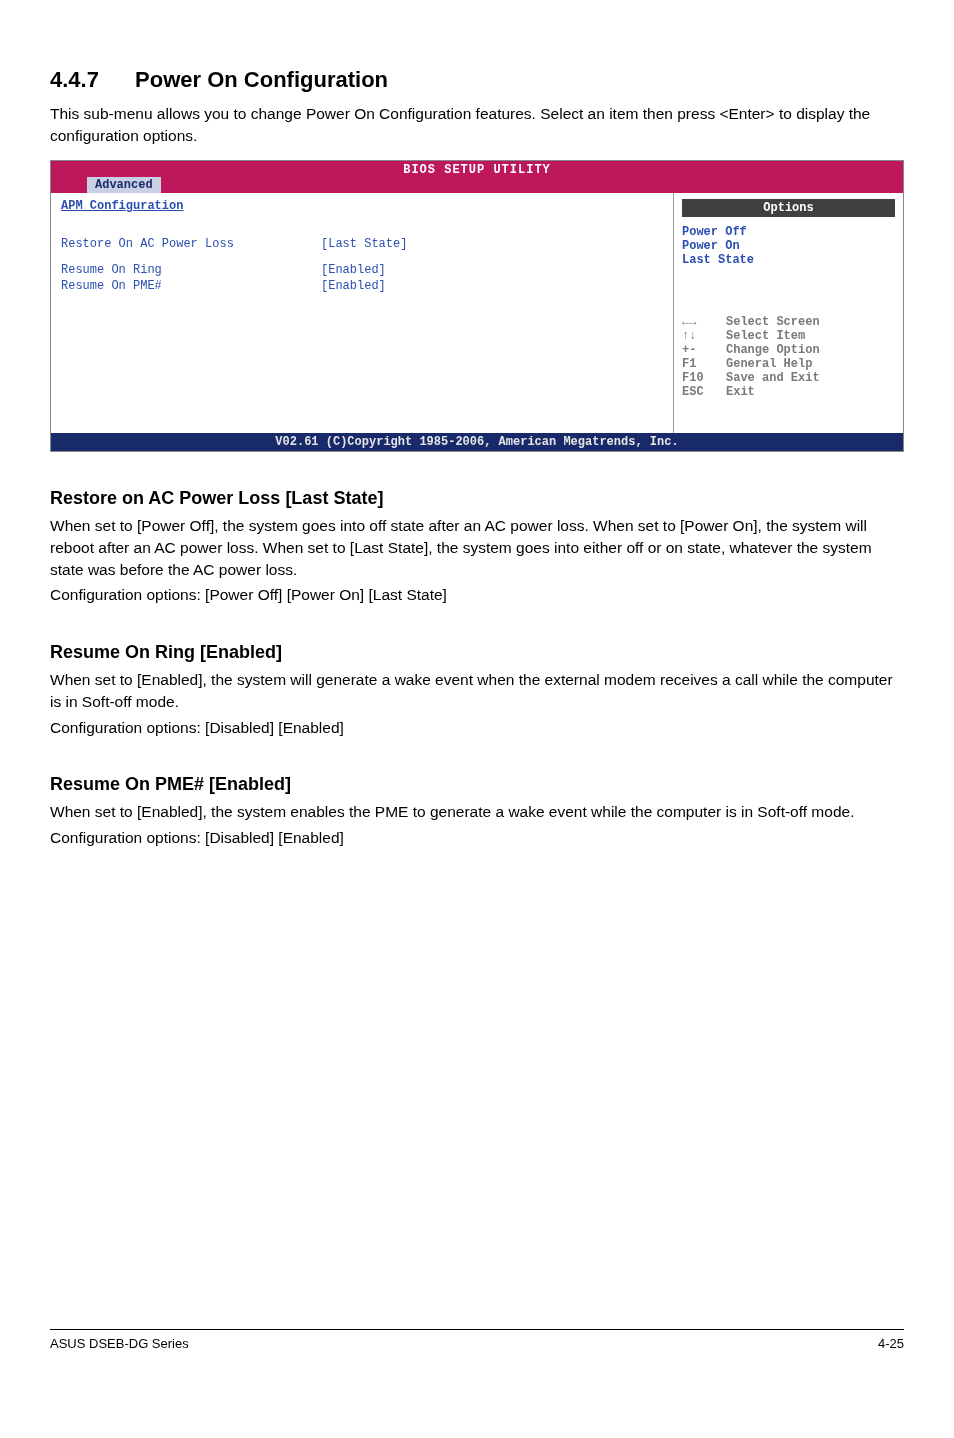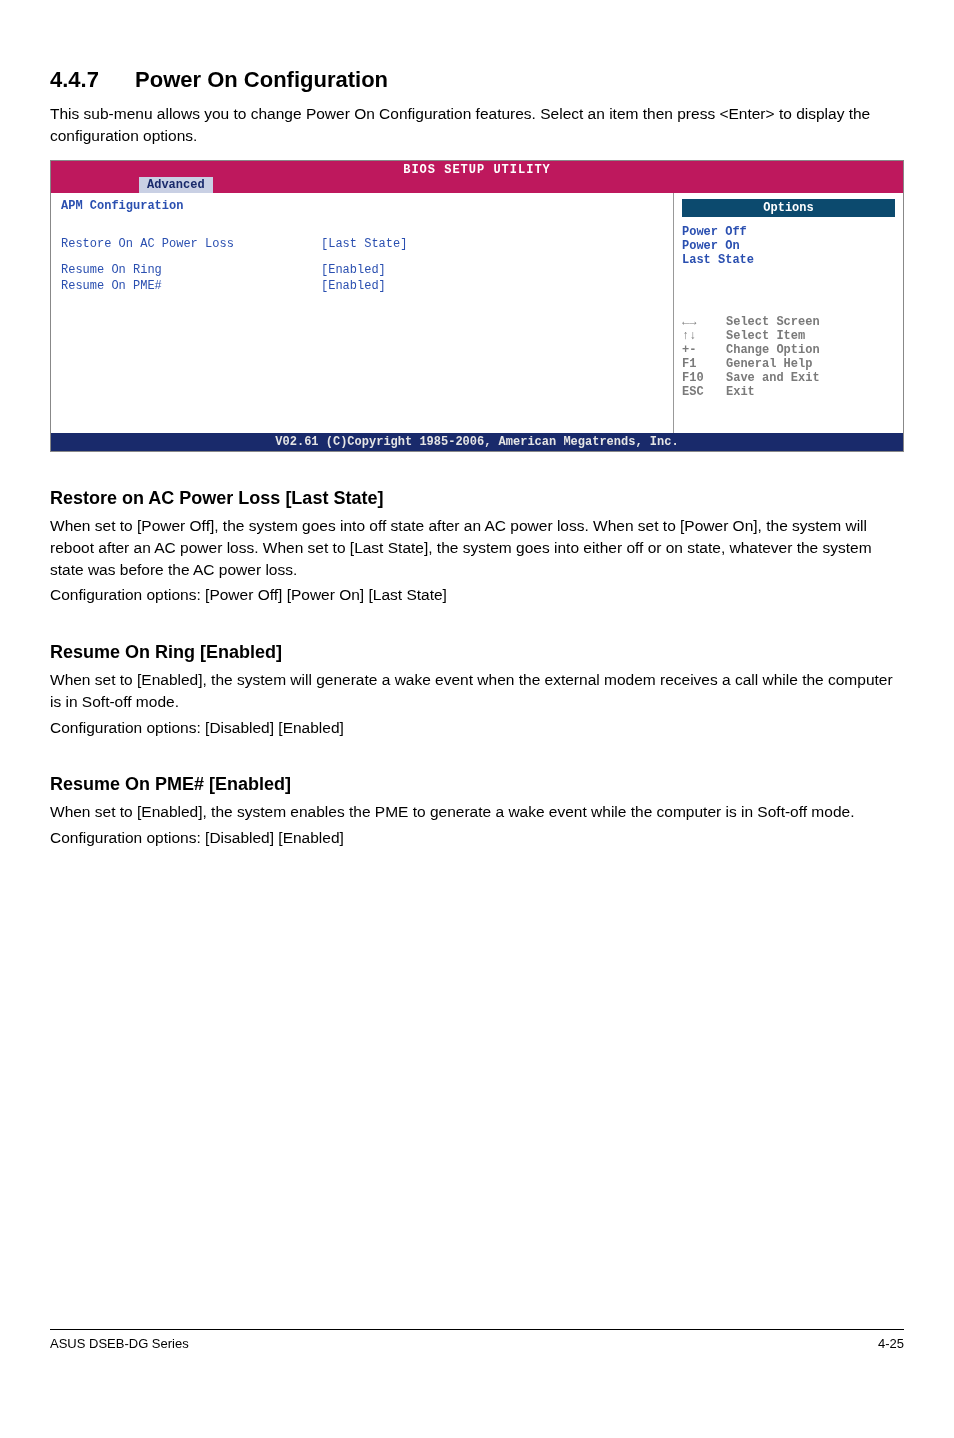--- a/index.html
+++ b/index.html
@@ -34,51 +34,52 @@
     color: #fff;
     padding: 2px 0 0 0;
   }
   .bios-header-title {
     text-align: center;
     font-weight: bold;
     letter-spacing: 1px;
   }
   .bios-tabs {
     display: flex;
-    padding-left: 88px;
+    padding-left: 36px;
   }
   .bios-tab {
     background: #c9d0e4;
     color: #192a6b;
     padding: 1px 8px;
     font-weight: bold;
   }
   .bios-body {
     display: flex;
     min-height: 240px;
   }
   .bios-left {
     flex: 1;
     padding: 6px 10px;
     color: #2a4fb0;
   }
   .bios-left .title-row {
     font-weight: bold;
     margin-bottom: 14px;
+    text-decoration: underline;
   }
   .bios-row { display: flex; margin-bottom: 2px; }
   .bios-label { width: 260px; }
   .bios-value { }
   .bios-right {
     width: 230px;
     border-left: 1px solid #999;
     padding: 6px 8px;
   }
   .options-title {
-    background: #0c4a6e;
+    background: #404040;
     color: #fff;
     text-align: center;
     font-weight: bold;
     padding: 2px 0;
     margin-bottom: 8px;
   }
   .options-list { color: #2a4fb0; font-weight: bold; margin-bottom: 48px; }
   .help-list { color: #7a7a7a; font-weight: bold; }
   .help-row { display: flex; }
   .help-key { width: 44px; }

